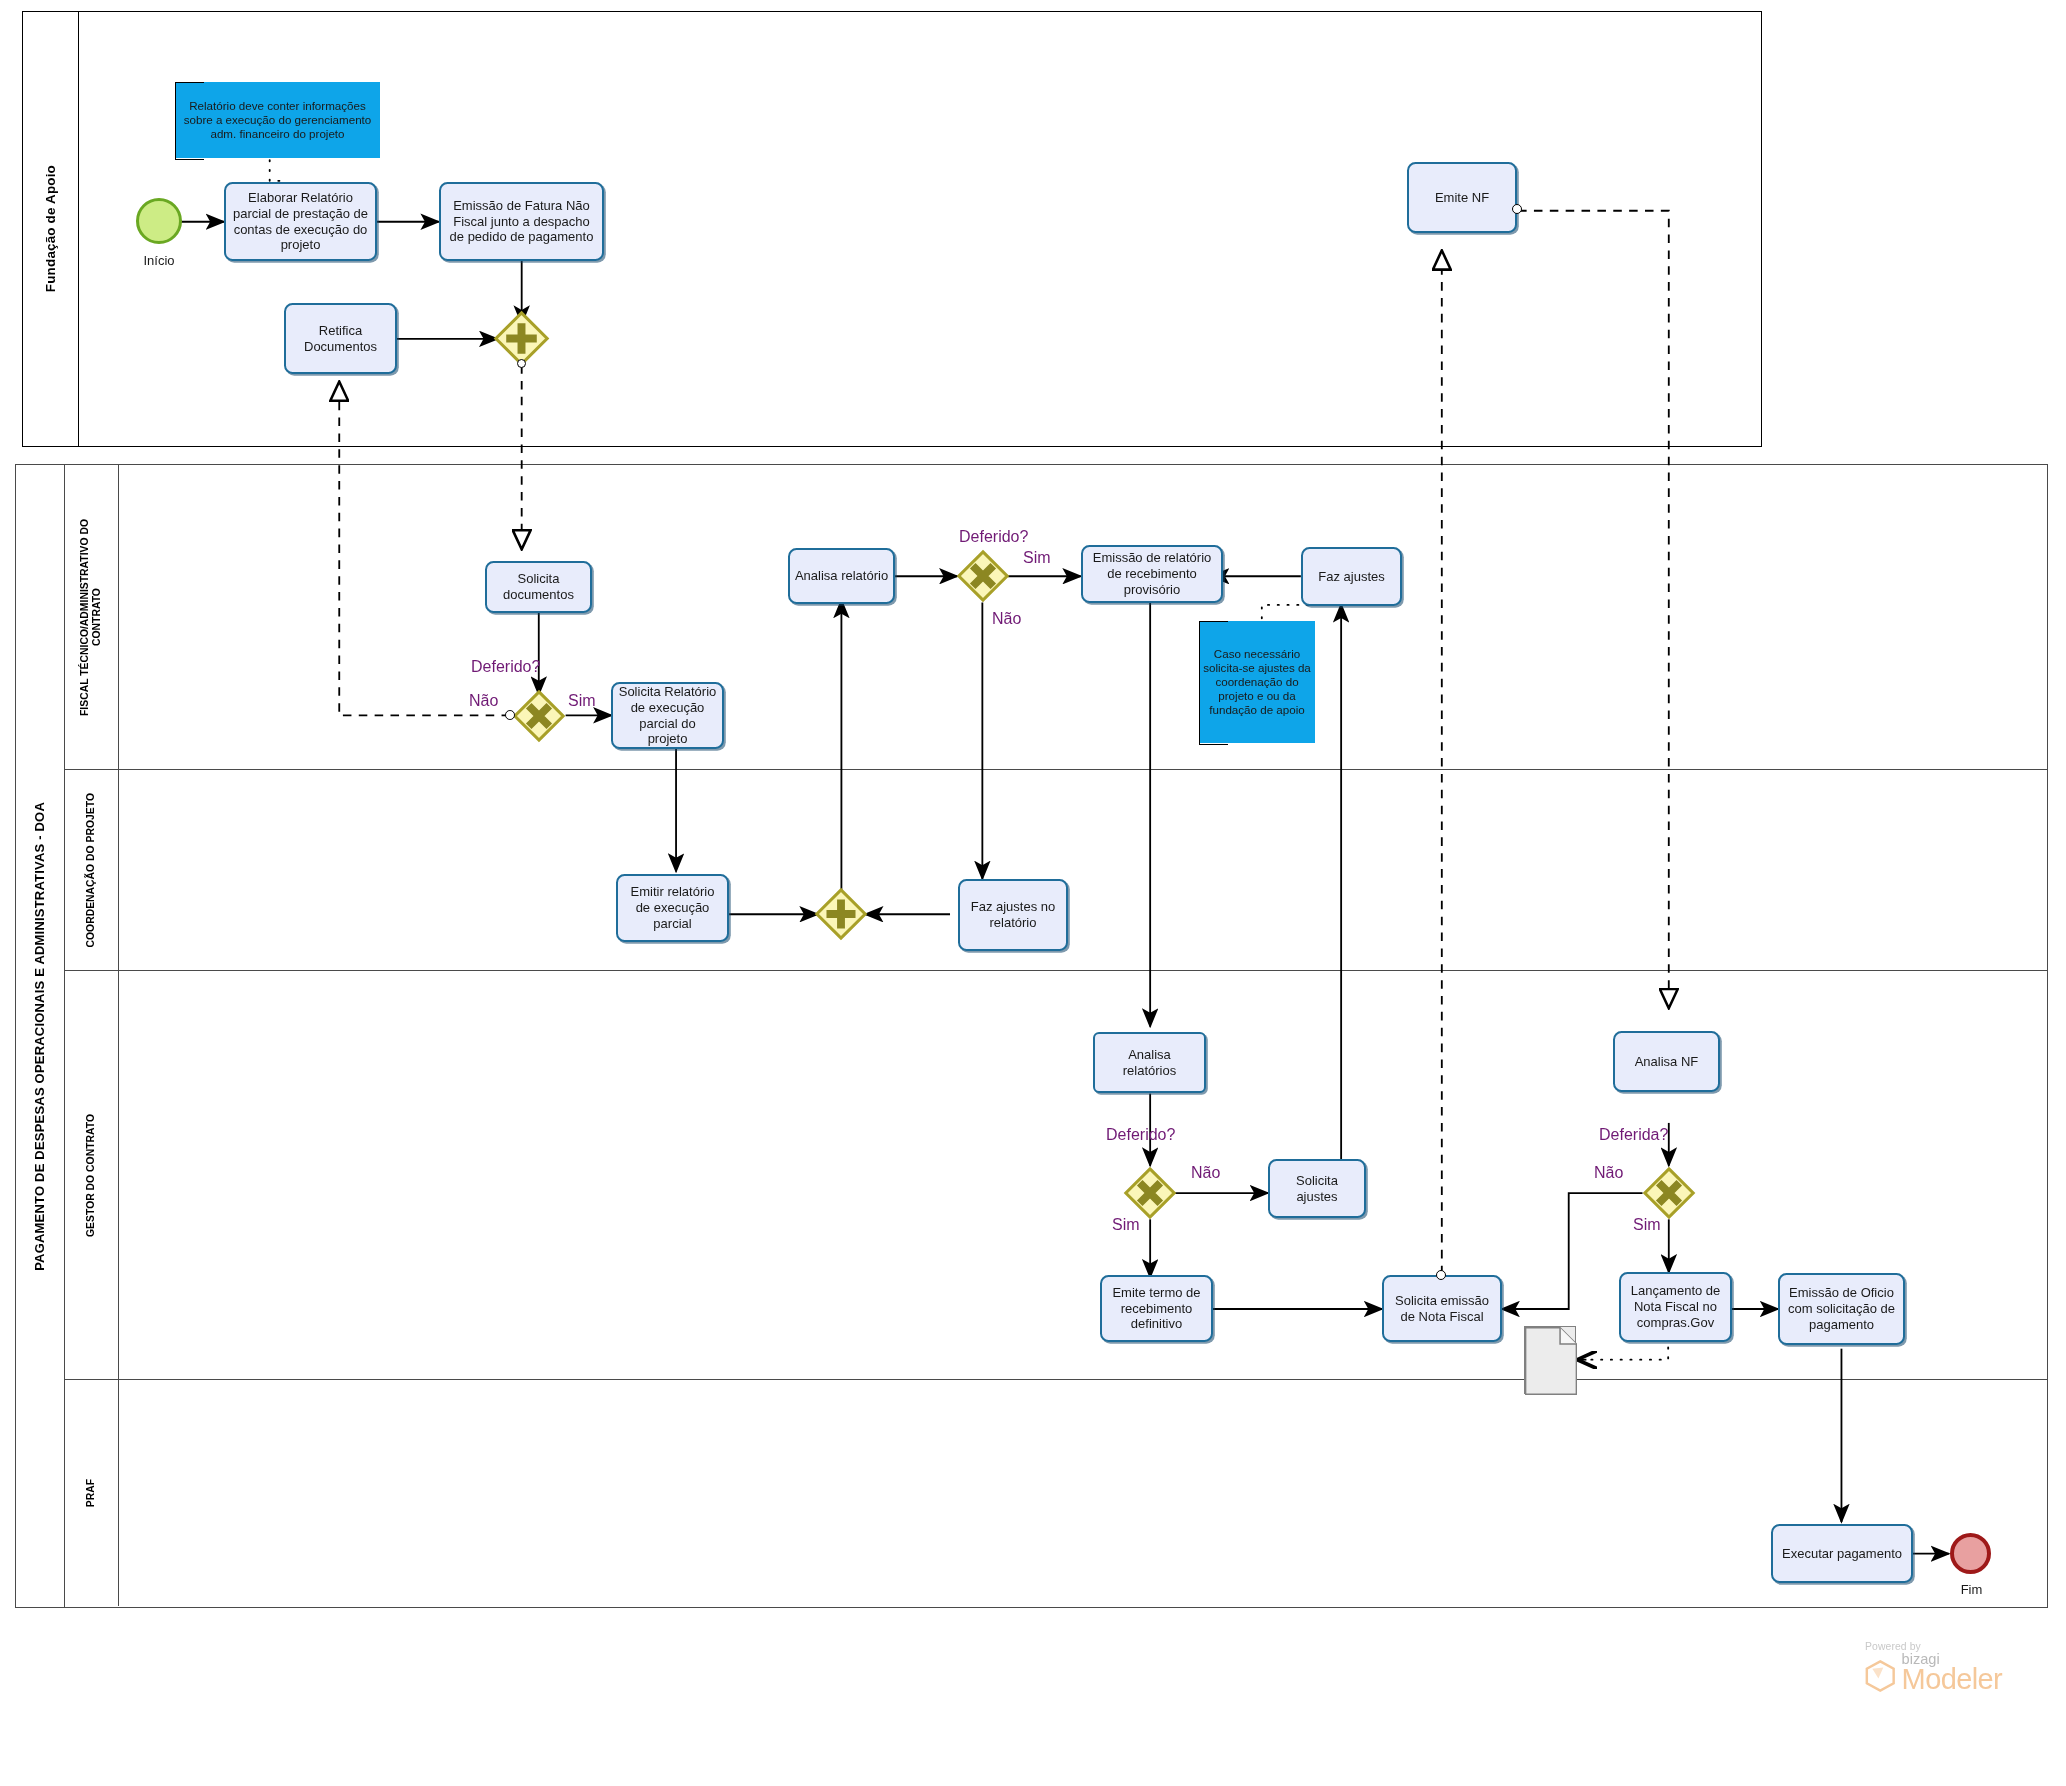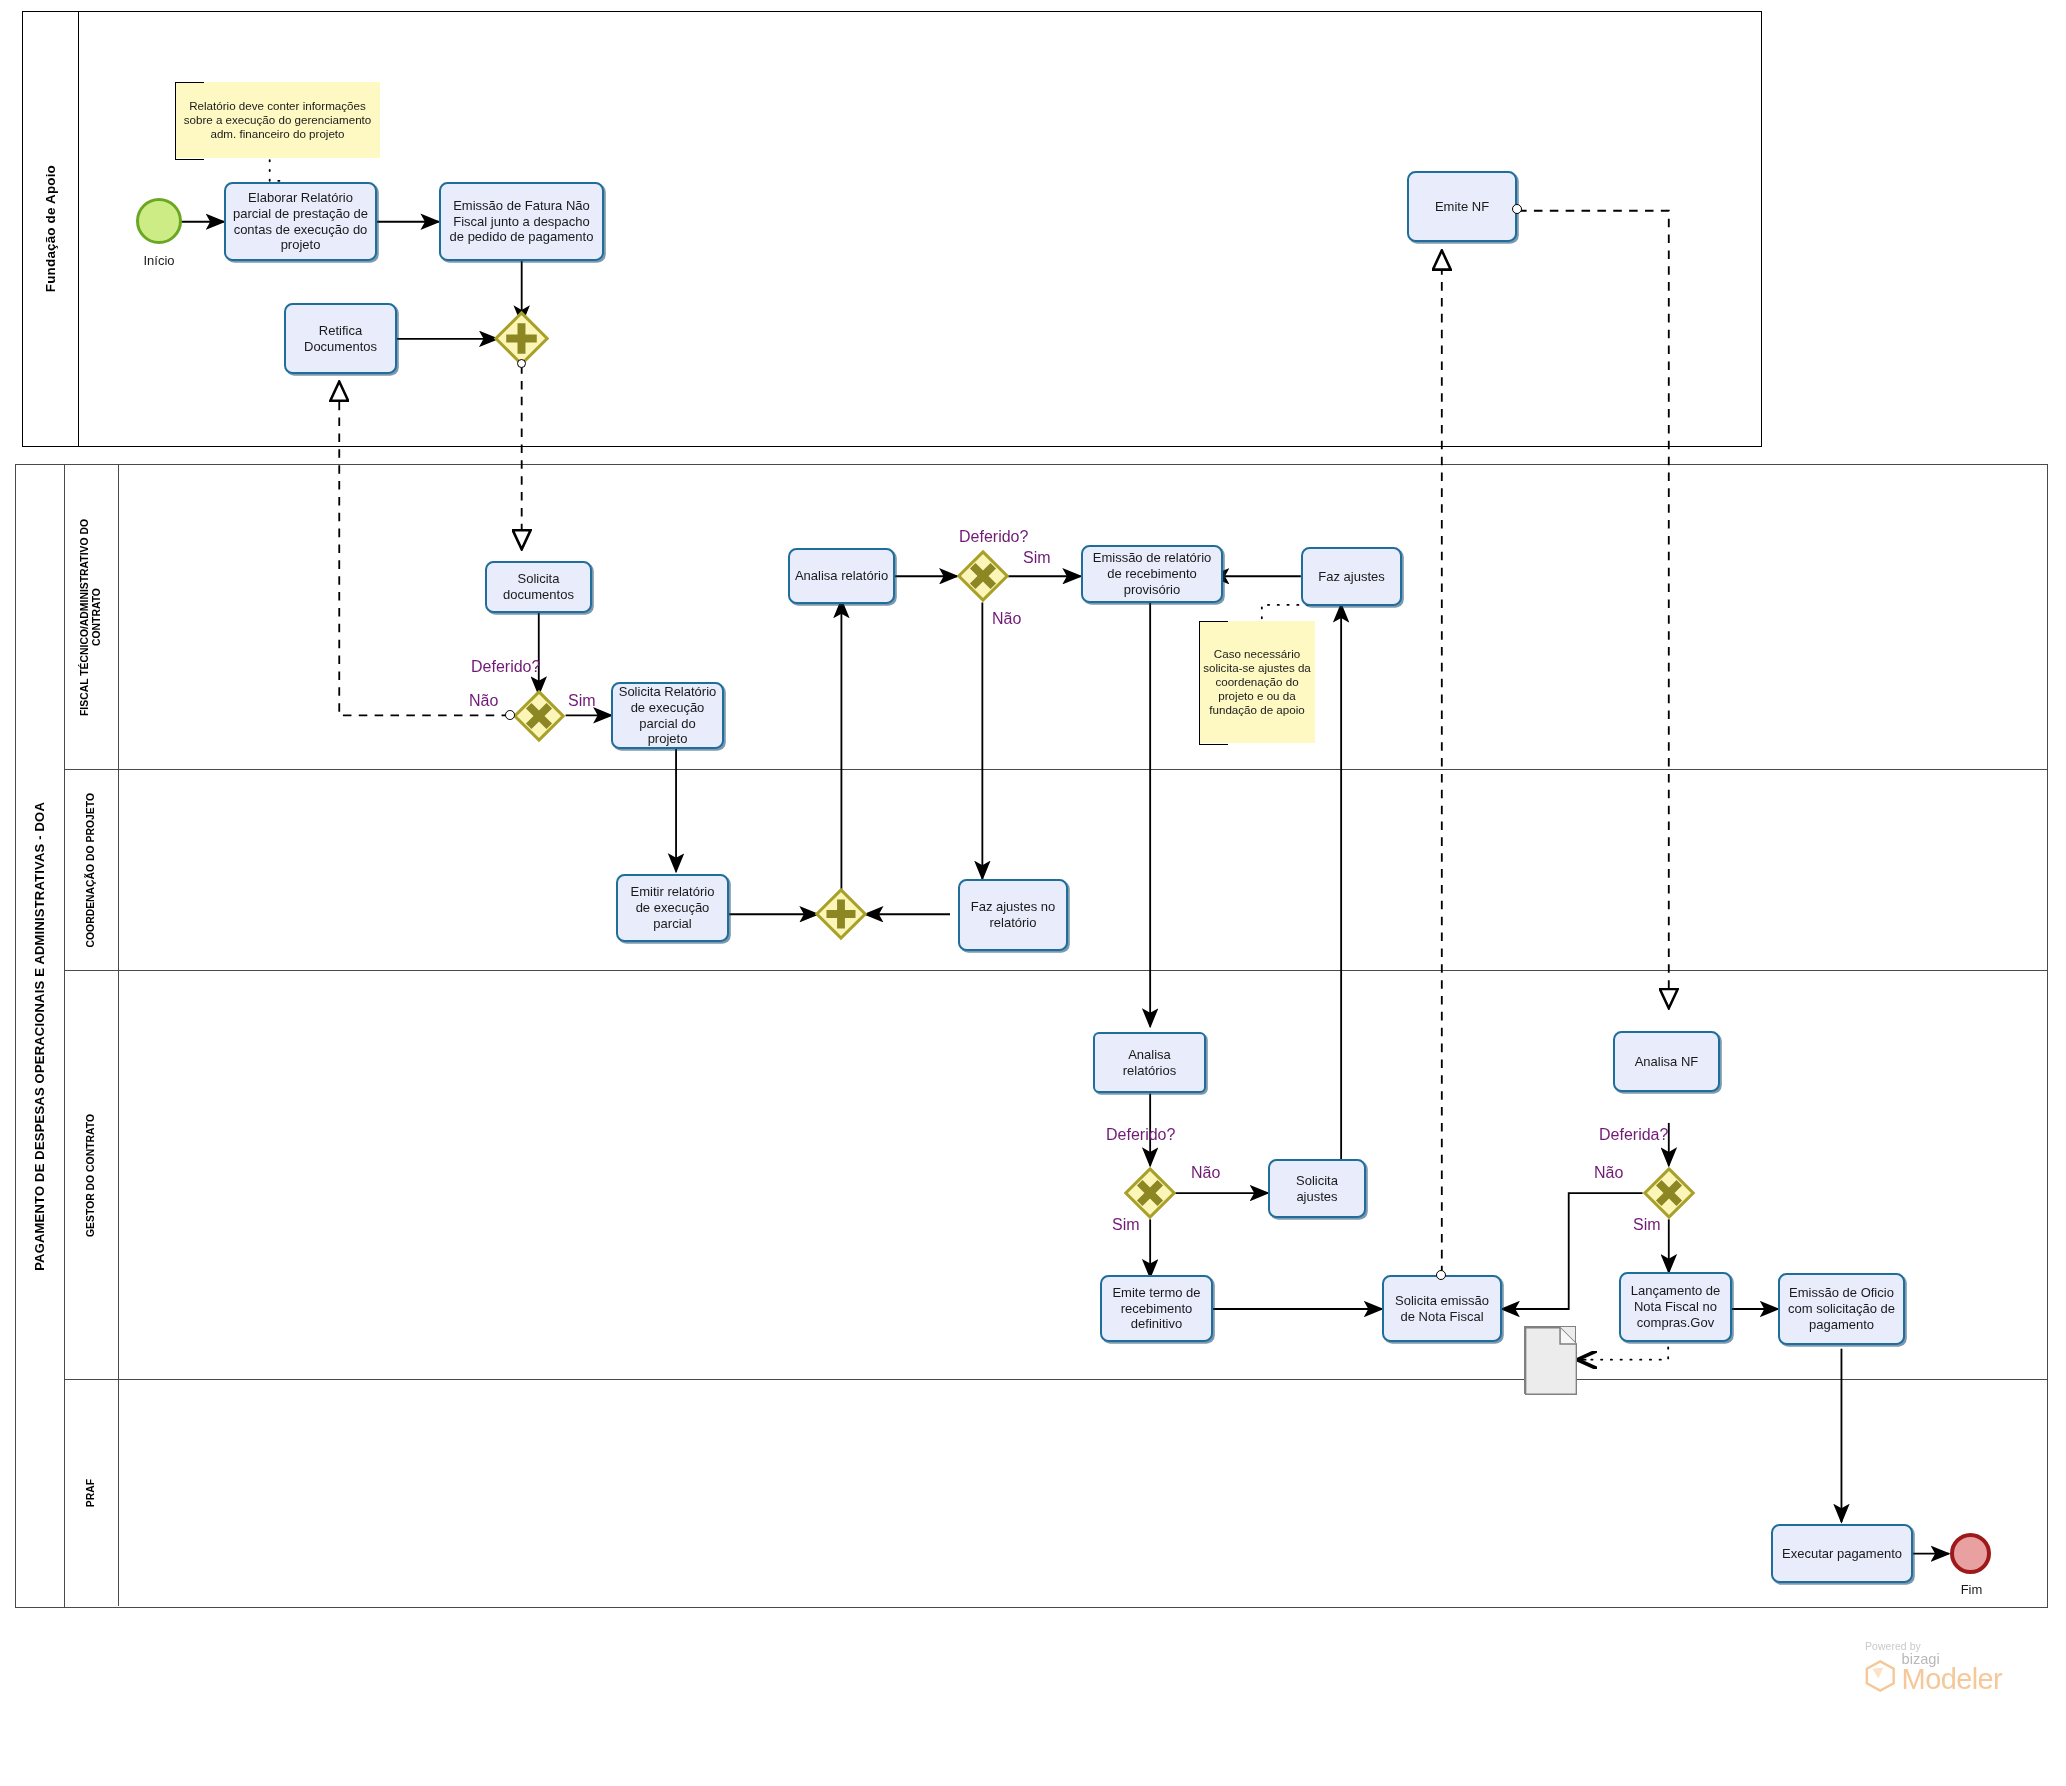--- a/index.html
+++ b/index.html
@@ -37,21 +37,21 @@
   .ev{position:absolute;border-radius:50%;box-sizing:border-box;}
   .ev.start{background:#cdec85;border:3.7px solid #6aa822;}
   .ev.end{background:#e8a0a0;border:4.9px solid #9e1919;}
   .ev-label{position:absolute;font-size:13px;color:#1a1a1a;text-align:center;white-space:nowrap;}
 
   
   .gw{position:absolute;box-sizing:border-box;}
   .gw svg{display:block;overflow:visible;}
 
   
-  .annot{position:absolute;box-sizing:border-box;background:#fef9c3;
+  .annot{position:absolute;box-sizing:border-box;background:#0ea5e9;
     font-size:11.6px;color:#1a1a1a;line-height:1.22;text-align:center;
     display:flex;align-items:center;justify-content:center;padding:2.4px 3.7px;}
   .annot::before{content:"";position:absolute;left:0;top:0;width:0.6px;height:100%;
     border-left:1.2px solid #000;}
   .annot .brkt{position:absolute;left:0;top:0;width:28px;height:100%;
     border-top:1.2px solid #000;border-bottom:1.2px solid #000;border-left:1.2px solid #000;}
 
   
   .dataobj{position:absolute;background:#ececec;border:1.2px solid #808080;box-sizing:border-box;}
 
@@ -213,21 +213,21 @@
   </div>
 
   <div class="task" style="left:439px;top:182px;width:165px;height:79px;">
     <span>Emissão de Fatura Não Fiscal junto a despacho de pedido de pagamento</span>
   </div>
 
   <div class="task" style="left:284px;top:303px;width:113px;height:71px;">
     <span>Retifica Documentos</span>
   </div>
 
-  <div class="task" style="left:1407px;top:171px;width:110px;height:71px;">
+  <div class="task" style="left:1407px;top:162px;width:110px;height:71px;">
     <span>Emite NF</span>
   </div>
 
   <div class="gw" style="left:494px;top:311px;width:55px;height:55px;">
     <svg width="55" height="55" viewBox="0 0 90 90">
       <polygon points="45,3 87,45 45,87 3,45" fill="#fbf6b8" stroke="#a8a028" stroke-width="5"></polygon>
       <path d="M45,20 L45,70 M20,45 L70,45" stroke="#8c8722" stroke-width="13" stroke-linecap="butt"></path>
     </svg>
   </div>
   <div class="ev" style="left:517px;top:359px;width:9.2px;height:9.2px;background:#fff;border:1.5px solid #000;"></div>

